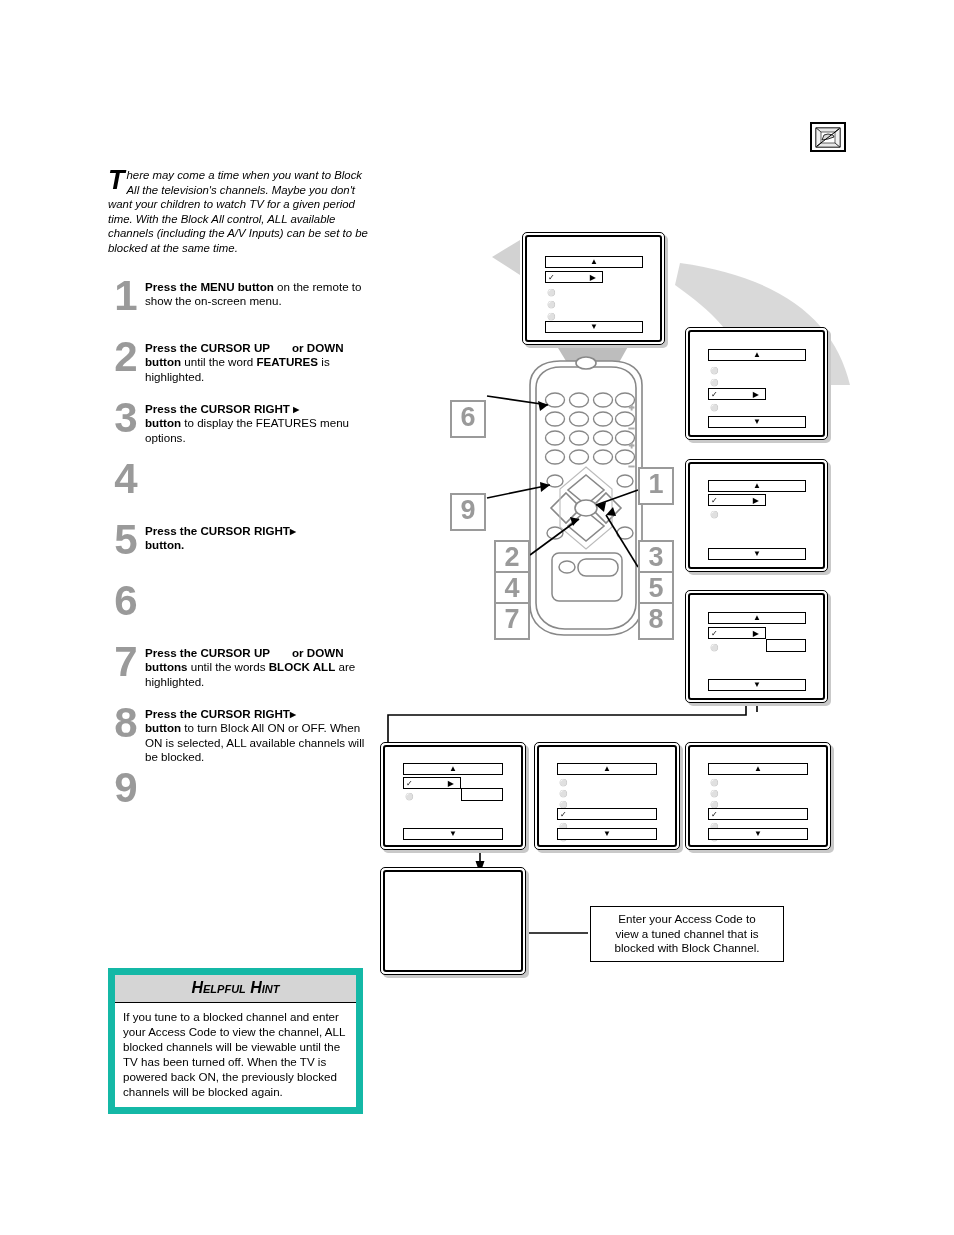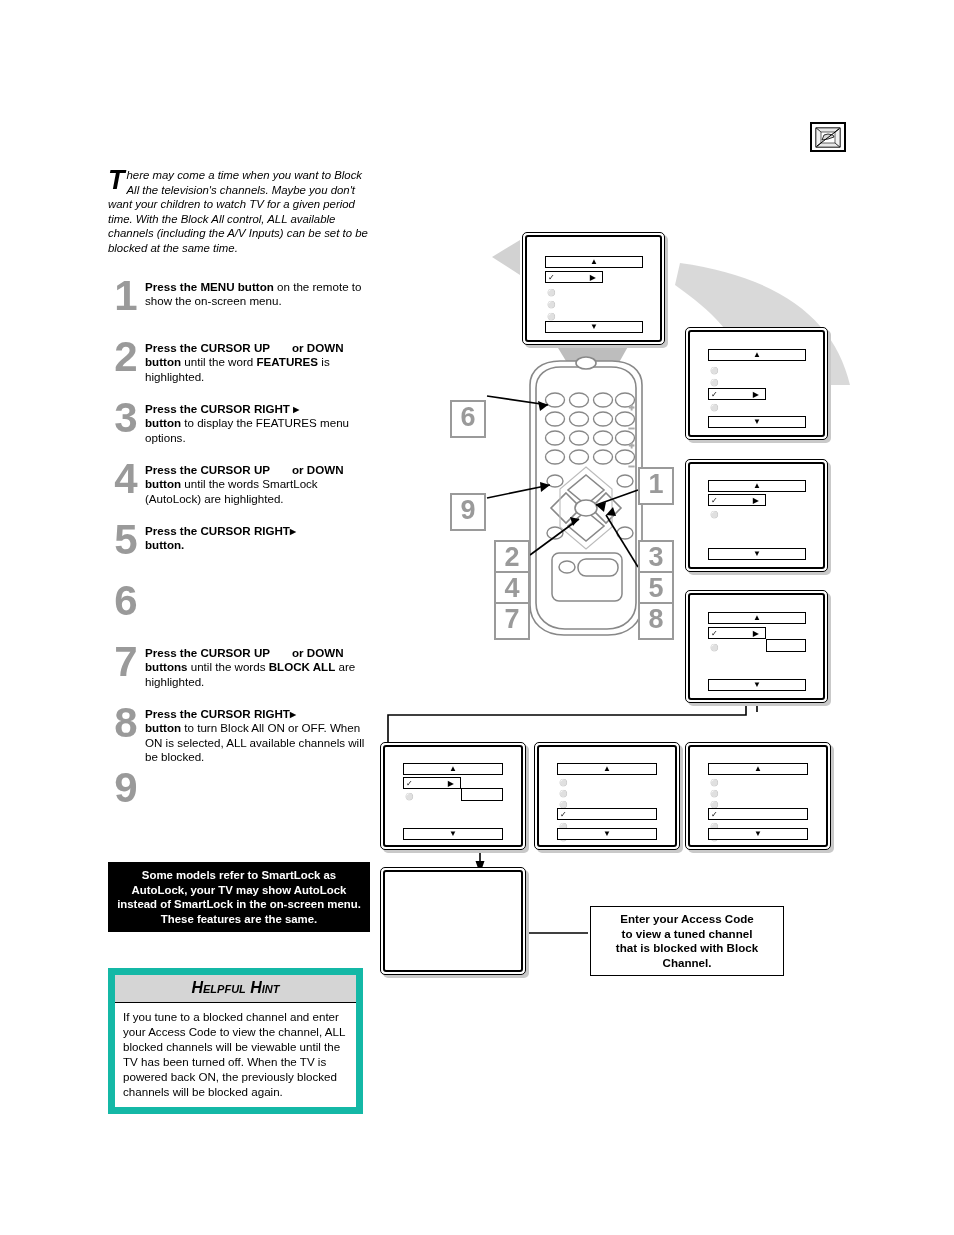--- a/index.html
+++ b/index.html
@@ -110,21 +110,21 @@
   .note-box{
     position:absolute;left:388px;top:631px;width:268px;padding:5px 8px;
     background:#000;color:#fff;box-sizing:border-box;
     font-size:11.4px;line-height:14.2px;font-weight:bold;
   }
 
   
   .ac-box{
     position:absolute;left:590px;top:906px;width:194px;padding:5px 23px;
     border:1.5px solid #000;background:#fff;box-sizing:border-box;
-    font-size:11.6px;line-height:14.6px;font-weight:bold;text-align:center;
+    font-size:11.6px;line-height:14.6px;font-weight:normal;text-align:center;
   }
 
   .swoosh{position:absolute;left:0;top:0;pointer-events:none;}
   .connector{position:absolute;left:0;top:0;pointer-events:none;}
 </style>
 </head>
 <body>
 
 <div class="page">
 
@@ -152,21 +152,20 @@
       <div class="step">
         <div class="num">2</div>
         <div class="txt"><b>Press the CURSOR UP</b><span class="gap"></span><b>or DOWN</b><span class="gap"></span><b>button</b> until the word <b>FEATURES</b> is highlighted.</div>
       </div>
       <div class="step">
         <div class="num">3</div>
         <div class="txt"><b>Press the CURSOR RIGHT ▸</b><br><b>button</b> to display the FEATURES menu options.</div>
       </div>
       <div class="step">
         <div class="num">4</div>
-        <div class="txt"><b>Press the CURSOR UP</b><span class="gap"></span><b>or DOWN</b><span class="gap"></span><b>button</b> until the words SmartLock (AutoLock) are highlighted.</div>
       </div>
       <div class="step">
         <div class="num">5</div>
         <div class="txt"><b>Press the CURSOR RIGHT▸<br>button.</b></div>
       </div>
       <div class="step">
         <div class="num">6</div>
       </div>
       <div class="step">
         <div class="num">7</div>
@@ -174,21 +173,20 @@
       </div>
       <div class="step">
         <div class="num">8</div>
         <div class="txt"><b>Press the CURSOR RIGHT▸<br>button</b> to turn Block All ON or OFF. When ON is selected, ALL available channels will be blocked.</div>
       </div>
       <div class="step">
         <div class="num">9</div>
       </div>
     </div>
 
-  <div class="smartlock-note">Some models refer to SmartLock as AutoLock, your TV may show AutoLock instead of SmartLock in the on-screen menu. These features are the same.</div>
 
   <div class="hint">
     <div class="hint-head">Helpful Hint</div>
     <div class="hint-body">If you tune to a blocked channel and enter your Access Code to view the channel, ALL blocked channels will be viewable until the TV has been turned off. When the TV is powered back ON, the previously blocked channels will be blocked again.</div>
   </div>
 
   <div class="diagram">
 
     <svg class="swoosh" width="470" height="780">
       <path d="M140 25 L112 42 L140 60 Z" fill="#d2d2d2"></path>

